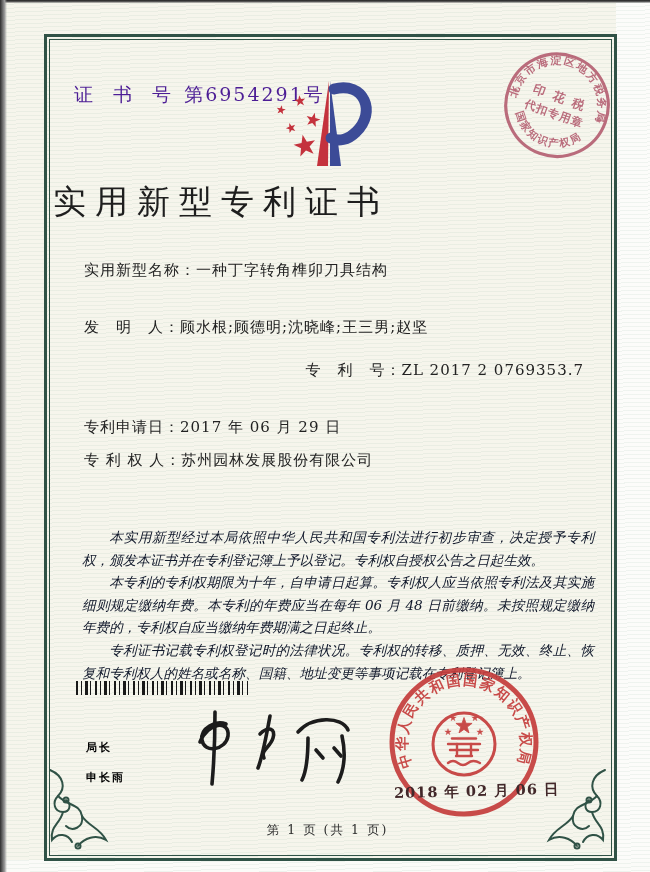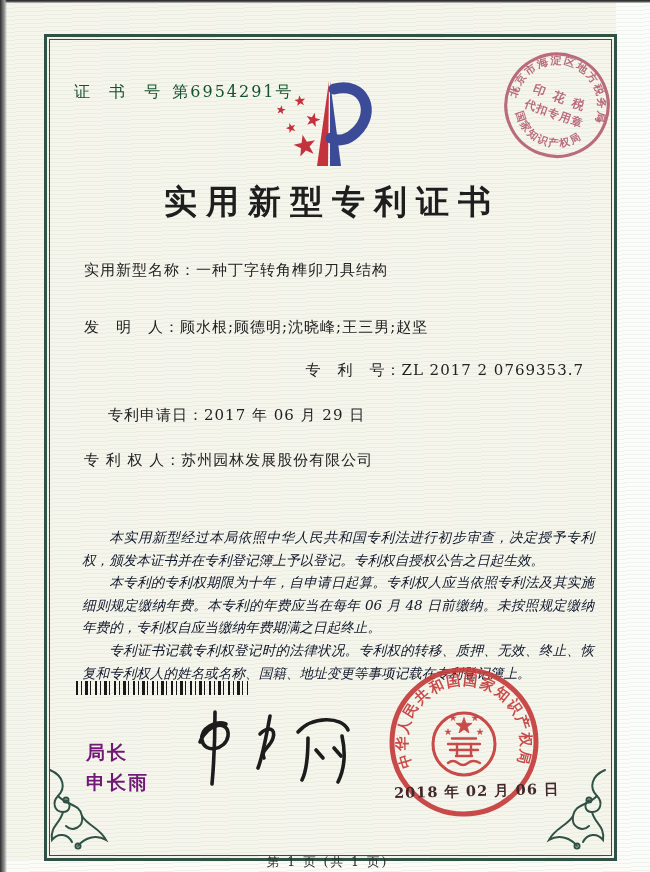--- a/index.html
+++ b/index.html
@@ -34,80 +34,80 @@
     border:3px solid #305246;z-index:2;
   }
   .frame-inner{
     position:absolute;inset:2px;border:1px solid #305246;
   }
   .corner{position:absolute;z-index:3;}
   .corner svg{display:block;}
 
   .cert-no{
     position:absolute;left:74px;top:82px;z-index:4;
-    font-size:16px;color:#14532d;
+    font-size:19px;color:#4c1d95;
   }
   .cert-no .lbl{letter-spacing:7px;}
   .cert-no .val{letter-spacing:2px;}
 
   .logo{position:absolute;left:263px;top:76px;width:134px;height:96px;z-index:4;}
 
   .title{
     position:absolute;left:44px;top:180px;width:567px;z-index:4;
-    text-align:center;font-size:33px;font-weight:700;color:#1e1e1e;
+    text-align:left;font-size:33px;font-weight:400;color:#1e1e1e;
     letter-spacing:9px;text-indent:9px;
   }
 
   .field{
     position:absolute;left:84px;z-index:4;width:500px;
     font-size:15px;color:#222;white-space:nowrap;
   }
   .field .lbl{letter-spacing:1px;}
   .field .val{letter-spacing:1px;}
   .f0{top:261px;} .f1{top:318px;} .f2{top:361px;text-align:right;}
-  .f3{top:406px;margin-left:24px;} .f4{top:451px;} .f5{top:496px;}
+  .f3{top:418px;} .f4{top:451px;} .f5{top:496px;}
 
   .body-text{
     position:absolute;left:82px;top:526px;width:512px;z-index:4;
     font-size:13.6px;line-height:22.6px;color:#0f172a;
     text-align:justify;font-style:italic;
   }
   .body-text p{margin:0;text-indent:2em;}
 
   .barcode{
     position:absolute;left:76px;top:681px;width:172px;height:14px;z-index:4;
     background:
       repeating-linear-gradient(90deg,#191919 0 2px,rgba(0,0,0,0) 2px 5px,
         #191919 5px 6px,rgba(0,0,0,0) 6px 9px,
         #191919 9px 12px,rgba(0,0,0,0) 12px 14px,
         #191919 14px 15px,rgba(0,0,0,0) 15px 19px);
   }
 
   .director{
     position:absolute;left:86px;z-index:4;
     font-family:"DejaVu Sans", sans-serif;font-weight:600;
-    font-size:19px;color:#701a75;letter-spacing:2px;
+    font-size:11px;color:#000000;letter-spacing:2px;
   }
   .director-title{top:740px;}
   .director-name{top:770px;}
 
   .signature{position:absolute;left:186px;top:706px;width:178px;height:92px;z-index:5;}
 
   .seal{position:absolute;left:384px;top:660px;width:162px;height:162px;z-index:6;opacity:0.92;}
   .seal-date{
     position:absolute;left:394px;top:782px;width:160px;z-index:7;
     font-size:14.5px;font-weight:700;color:#42282a;letter-spacing:1px;
     transform:rotate(-1.5deg);white-space:nowrap;
   }
 
   .stamp{position:absolute;left:492px;top:44px;width:128px;height:128px;z-index:6;
     transform:rotate(20deg);opacity:0.88;}
 
   .footer{
-    position:absolute;left:44px;top:854px;width:567px;z-index:4;
+    position:absolute;left:44px;top:822px;width:567px;z-index:4;
     text-align:center;font-size:12.5px;color:#2e2e2e;letter-spacing:2px;
   }
 </style>
 </head>
 <body>
 
 <div class="page">
 
   <div class="frame">
     <div class="frame-inner"></div>

